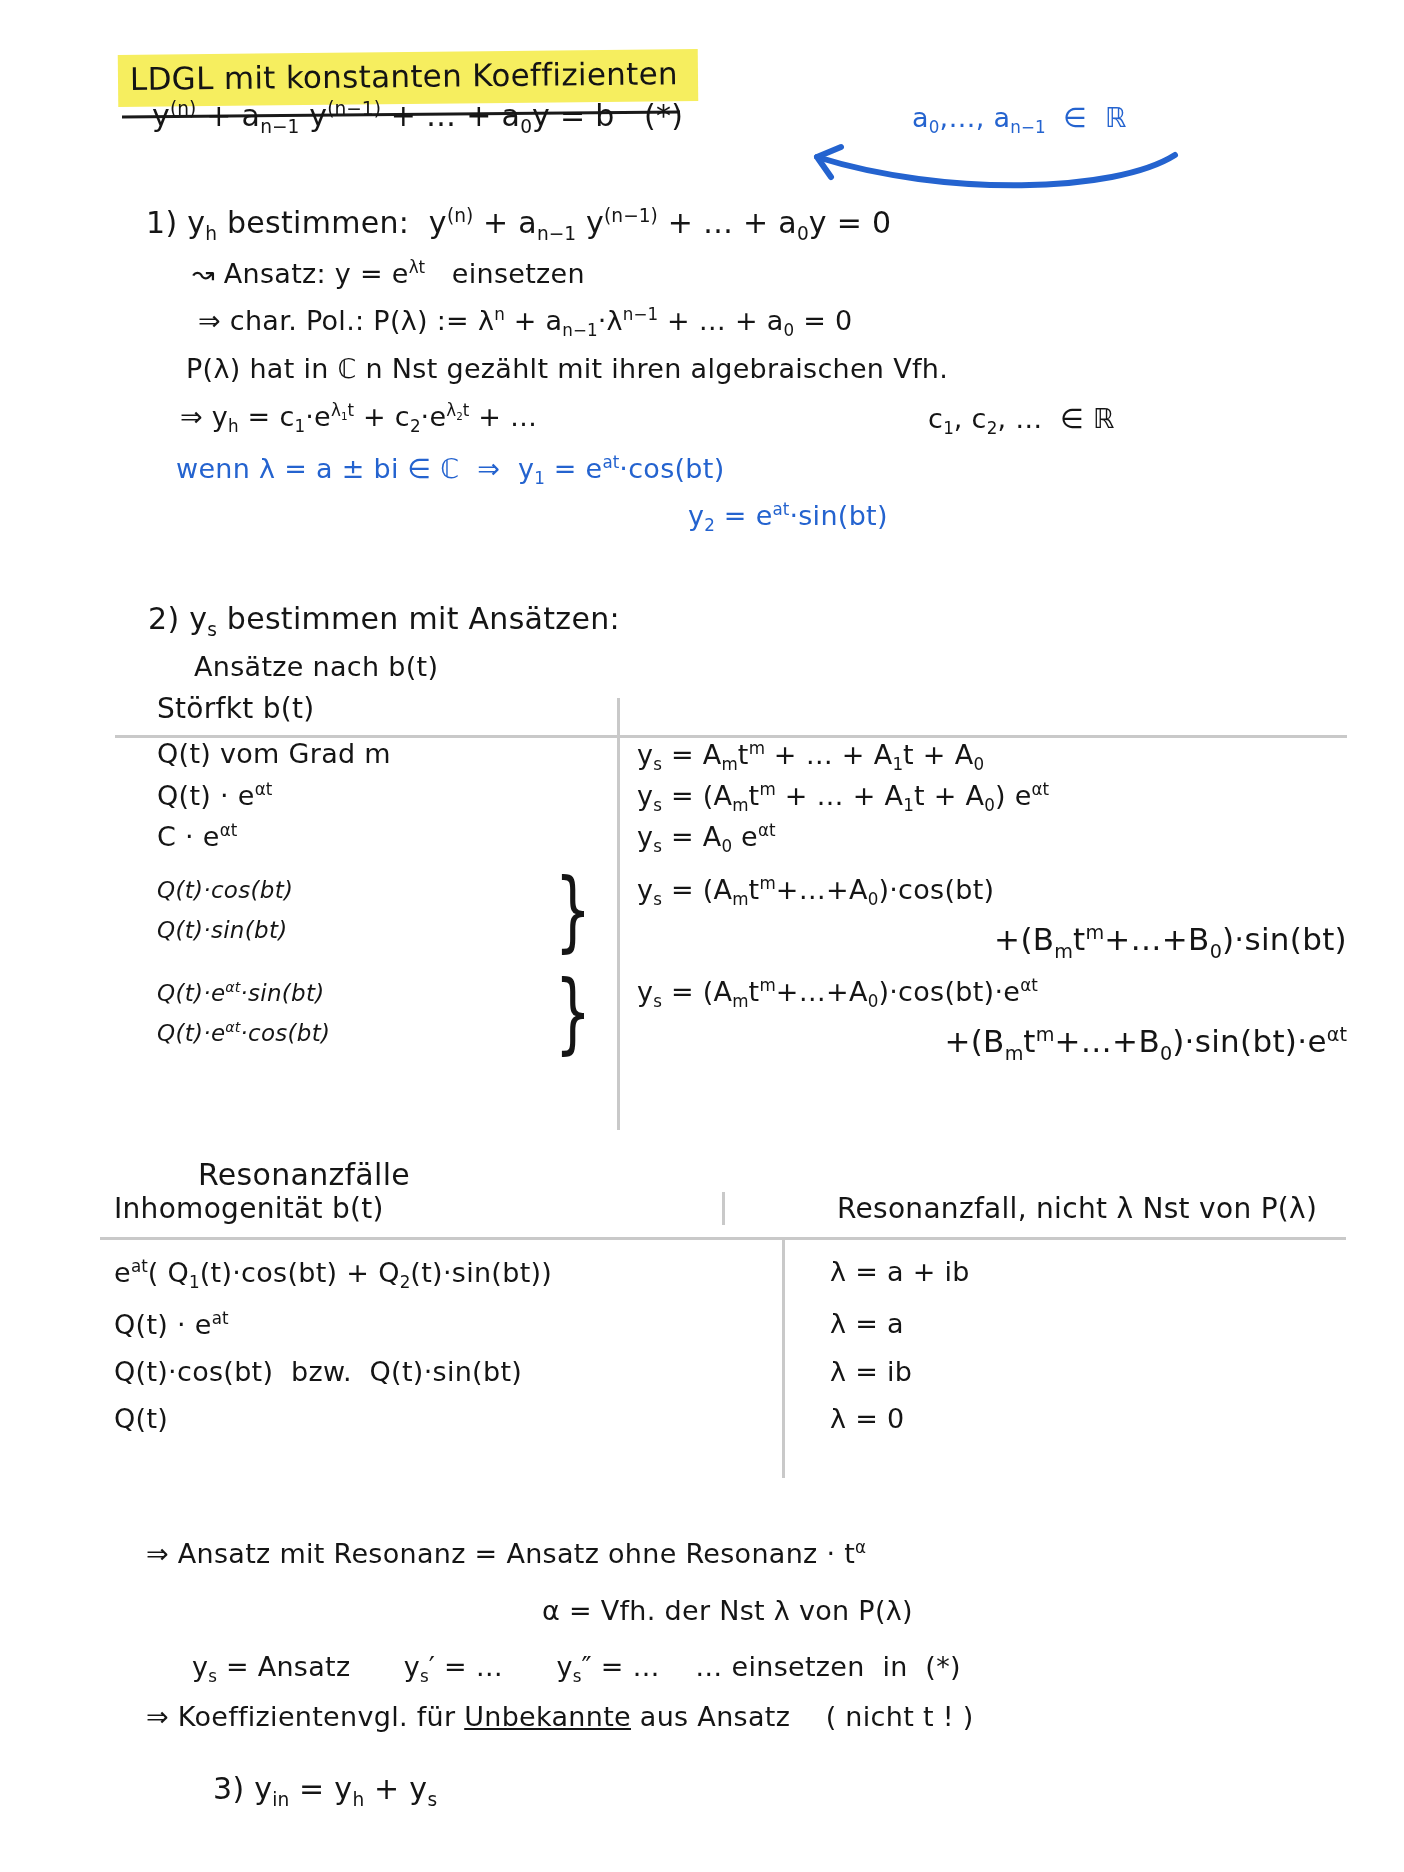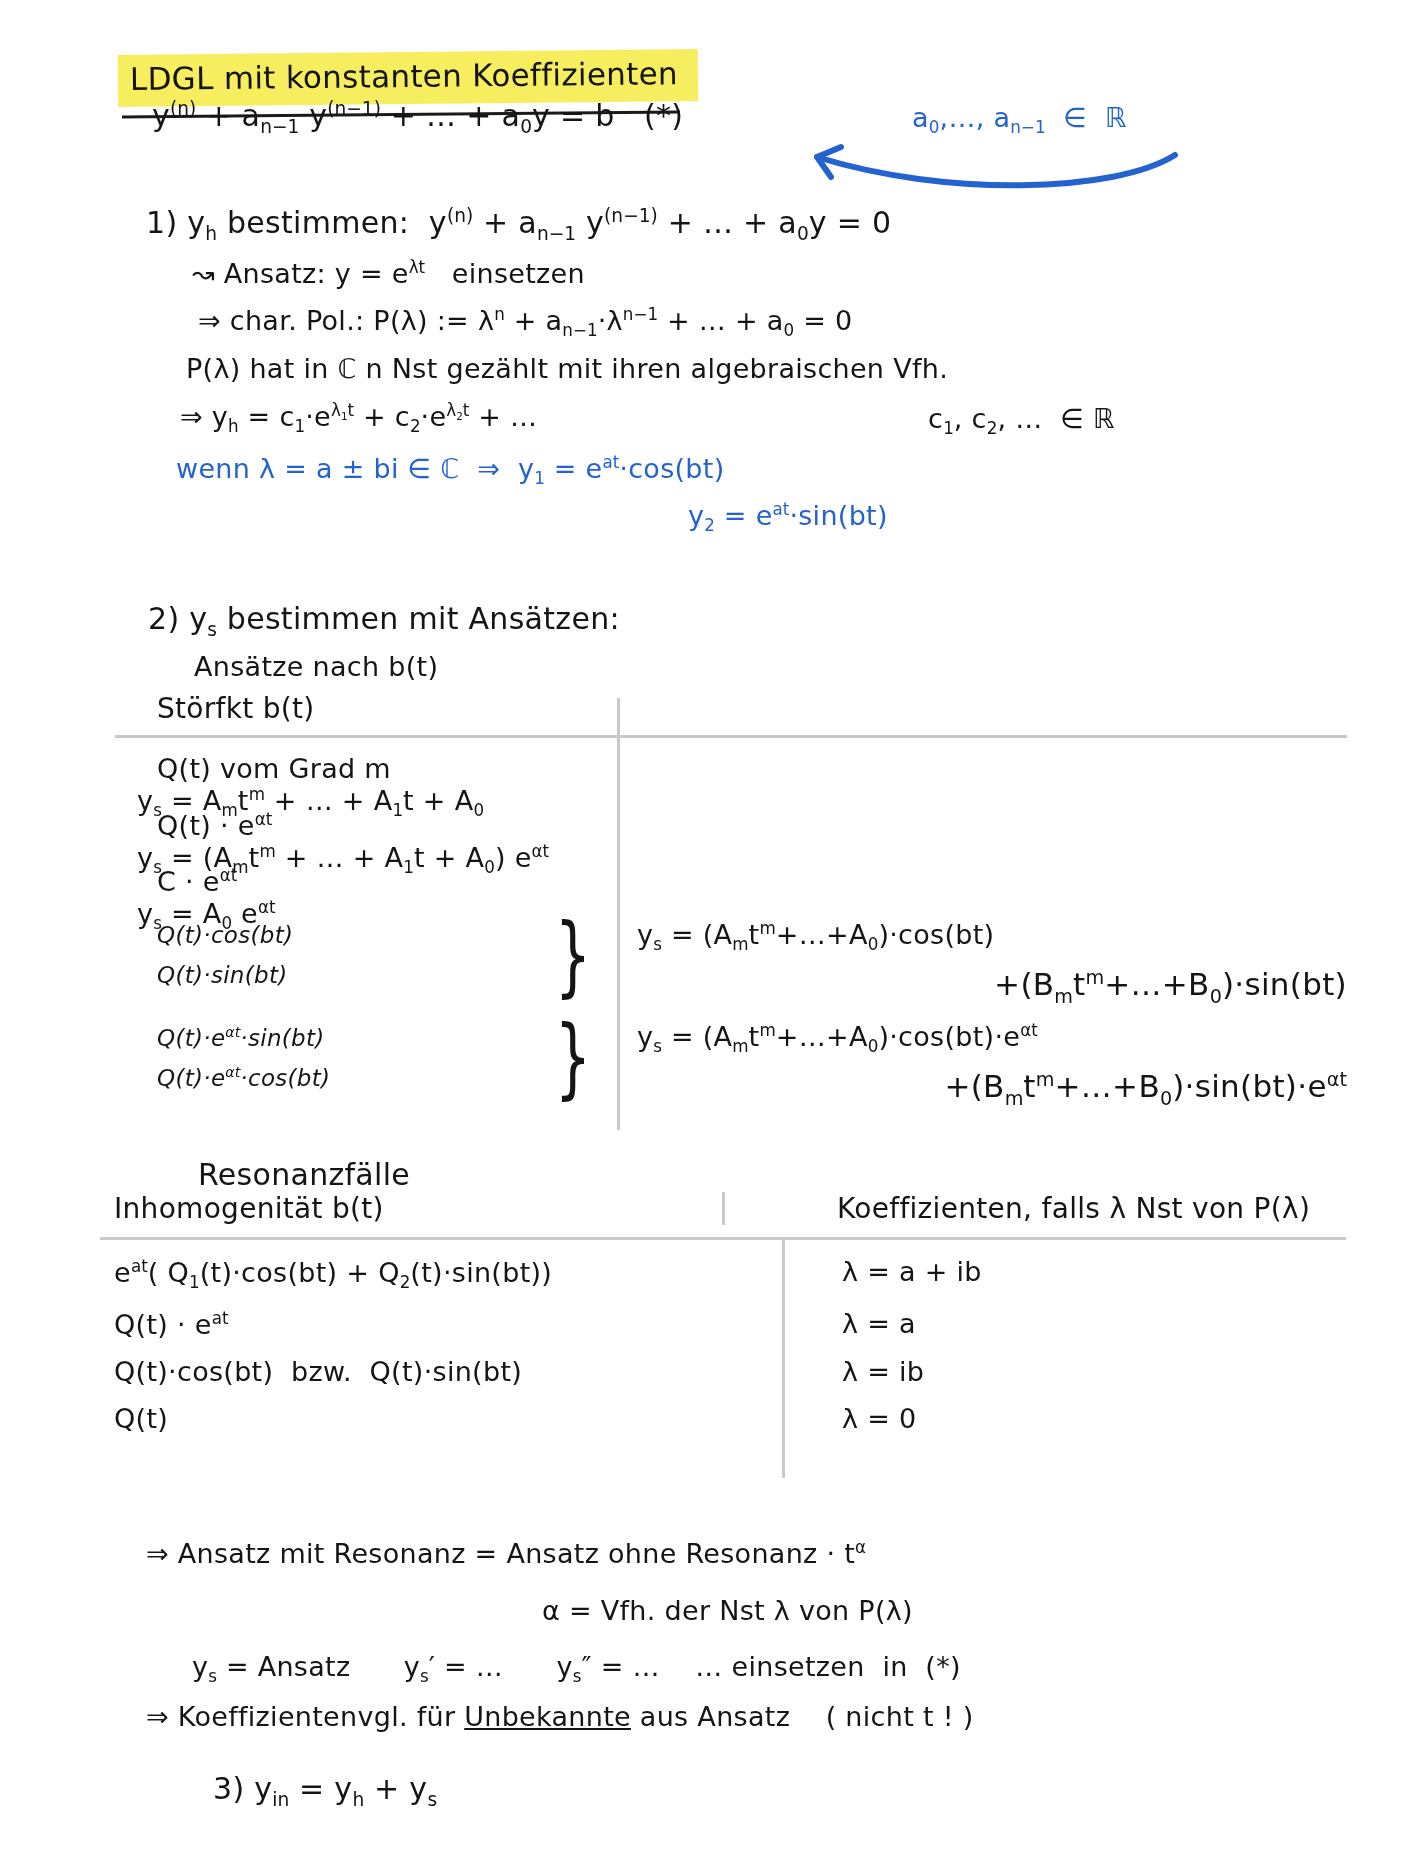--- a/index.html
+++ b/index.html
@@ -29,39 +29,39 @@
 
   
   .t1{position:absolute;left:115px;top:692px;width:1232px;}
   .t1 .hdr{display:flex;border-bottom:3px solid #c9c9c9;padding-bottom:10px;}
   .t1 .hdr .h1{width:500px;padding-left:42px;box-sizing:border-box;font-size:28px;}
   .t1 .hdr .h2{flex:1;padding-left:22px;font-size:28px;}
   .t1 .vline{position:absolute;left:502px;top:6px;width:3px;height:432px;background:#c9c9c9;}
   .t1 .row{display:flex;align-items:flex-start;}
   .t1 .lcell{width:500px;box-sizing:border-box;padding-left:42px;display:flex;justify-content:space-between;align-items:center;}
   .t1 .rcell{flex:1;padding-left:22px;}
-  .t1 .row.single{padding-top:15px;height:41px;flex-direction:column;}
+  .t1 .row.single{height:41px;}
   .t1 .row.double{padding-top:12px;}
   .t1 .llines div{margin-top:14px;font-size:23px;font-style:italic;}
   .t1 .llines div:first-child{margin-top:0;}
   .t1 .lone{font-size:27px;}
   .t1 .rline{font-size:27px;}
   .t1 .rline2{font-size:31px;margin-left:52px;margin-top:12px;text-align:right;}
   .brace{font-size:88px;font-weight:400;line-height:.85;transform:scaleX(.65);margin-right:14px;color:#151515;}
 
   
   .t2{position:absolute;left:100px;top:1192px;width:1246px;}
   .t2 .hdr{display:flex;border-bottom:3px solid #c9c9c9;padding-bottom:12px;}
   .t2 .hdr .h1{width:622px;box-sizing:border-box;padding-left:14px;font-size:28px;}
   .t2 .hdr .h2{flex:1;border-left:3px solid #c9c9c9;padding-left:112px;font-size:28px;}
   .t2 .body{position:relative;}
   .t2 .bvline{position:absolute;left:682px;top:0;width:3px;height:238px;background:#c9c9c9;}
   .t2 .row{display:flex;padding-top:16px;}
   .t2 .c1{width:682px;box-sizing:border-box;padding-left:14px;font-size:27px;}
-  .t2 .c2{flex:1;padding-left:60px;font-size:27px;}
+  .t2 .c2{flex:1;padding-left:48px;font-size:27px;}
 </style>
 </head>
 <body>
 
 <div class="sheet">
 
   <div class="title-wrap">
     <span class="title-hl">LDGL mit konstanten Koeffizienten</span>
   </div>
   <div class="title-underline"></div>
@@ -139,21 +139,21 @@
         <div class="rline2">+(B<sub>m</sub>t<sup>m</sup>+…+B<sub>0</sub>)·sin(bt)·e<sup>αt</sup></div>
       </div>
     </div>
   </div>
 
   <div class="line big" style="left:198px;top:1158px;">Resonanzfälle</div>
 
   <div class="t2">
     <div class="hdr">
       <div class="h1">Inhomogenität b(t)</div>
-      <div class="h2">Koeffizienten, falls λ Nst von P(λ)</div>
+      <div class="h2">Resonanzfall, nicht λ Nst von P(λ)</div>
     </div>
     <div class="body">
       <div class="bvline"></div>
       <div class="row">
         <div class="c1">e<sup>at</sup>( Q<sub>1</sub>(t)·cos(bt) + Q<sub>2</sub>(t)·sin(bt))</div>
         <div class="c2">λ = a + ib</div>
       </div>
       <div class="row">
         <div class="c1">Q(t) · e<sup>at</sup></div>
         <div class="c2">λ = a</div>

